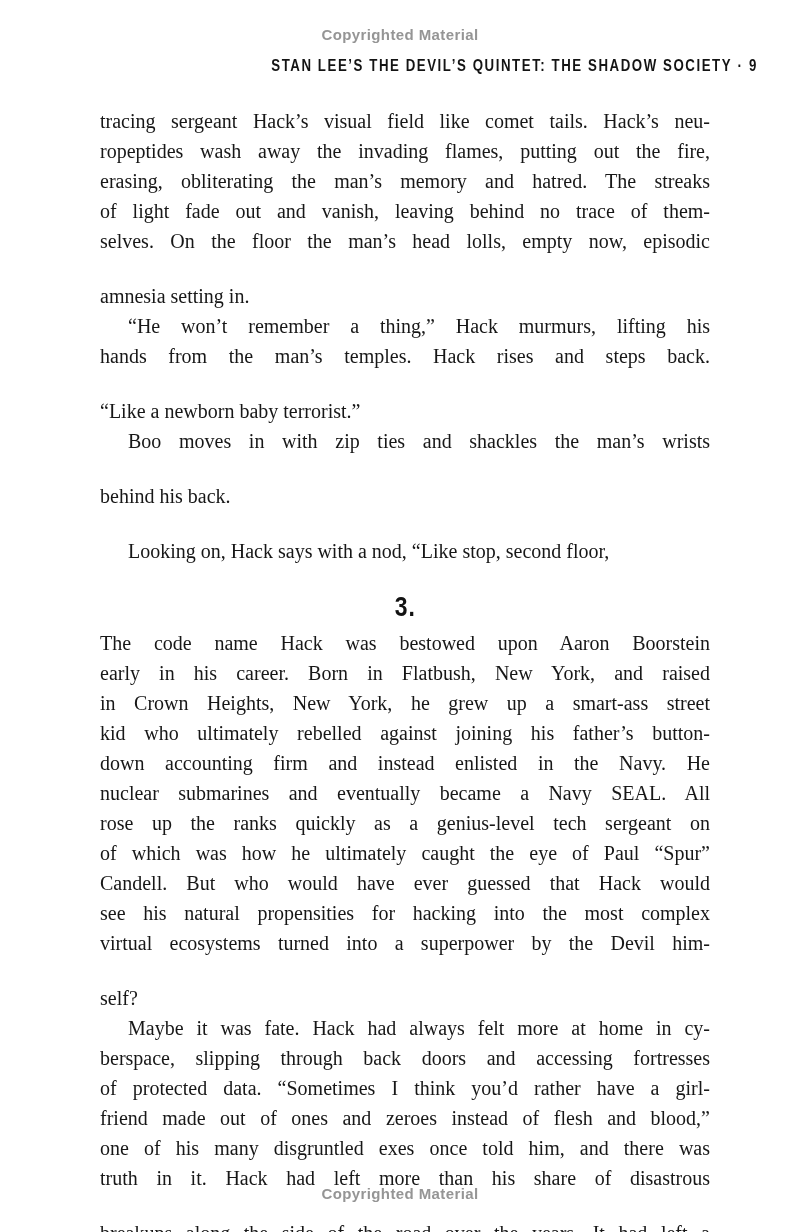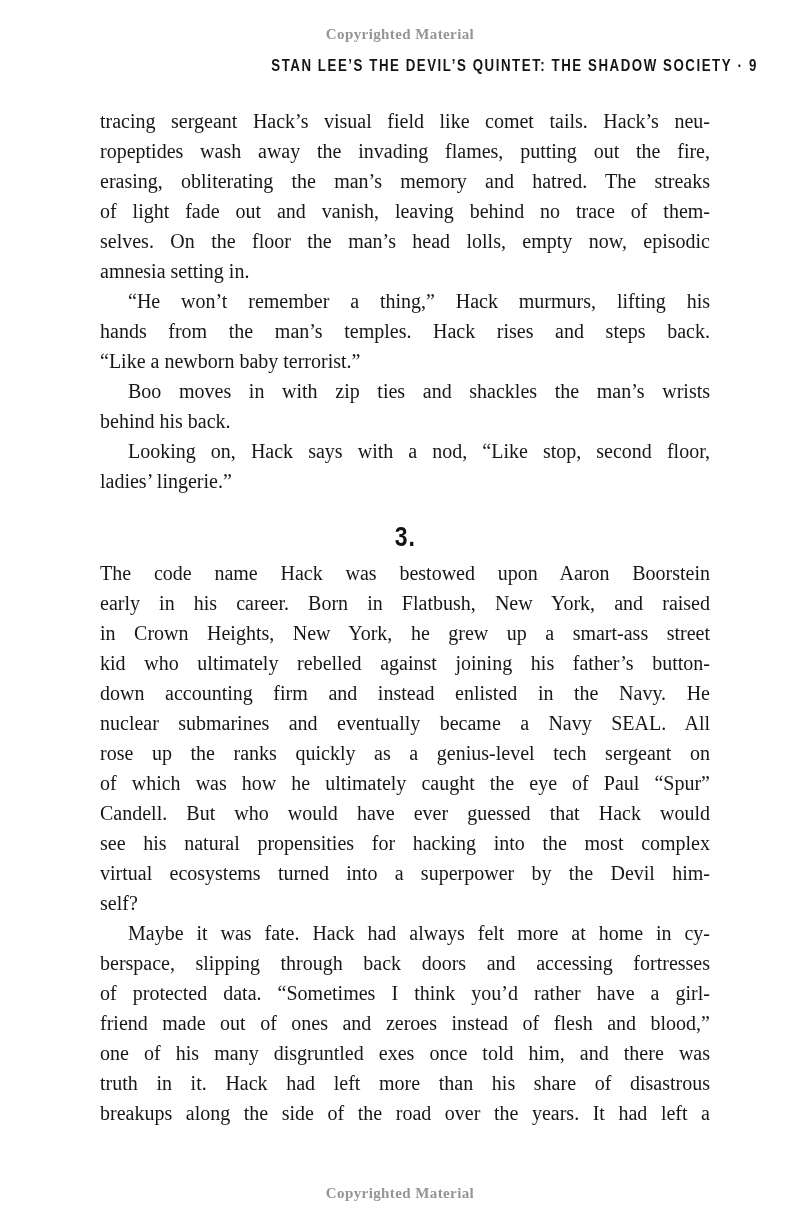--- a/index.html
+++ b/index.html
@@ -5,21 +5,21 @@
   html, body { margin: 0; padding: 0; }
   .page {
     position: relative;
     width: 800px;
     height: 1232px;
     background: #ffffff;
     overflow: hidden;
     font-family: "Liberation Serif", serif;
   }
   .copyright {
-    font-family: Liberation Serif, serif;
+    font-family: Liberation Sans, sans-serif;
     font-weight: 700;
     font-size: 15px;
     letter-spacing: 0.4px;
     color: #959595;
     text-align: center;
   }
   .copyright.top { padding-top: 26px; }
   .copyright.bottom { position: absolute; left: 0; right: 0; bottom: 30px; }
 
   .running-head {
@@ -46,21 +46,21 @@
     font-size: 20px;
     line-height: 30px;
     color: #171717;
   }
   .para .line {
     display: block;
     text-align: justify;
     text-align-last: justify;
     white-space: nowrap;
   }
-  .para .line:last-child { text-align-last: left; }
+  .para .line:last-child { text-align-last: left; margin-top: 25px; }
   .para.justify-last .line:last-child { text-align-last: justify; }
   .para.indent .line:first-child { text-indent: 28px; }
 
   .section-heading {
     margin: 26px 0 6px 0;
     text-align: center;
     font-family: "Liberation Sans", sans-serif;
     font-weight: 700;
     font-size: 27px;
     color: #121212;
@@ -99,21 +99,20 @@
         <span class="line">“Like a newborn baby terrorist.”</span>
       </div>
 
     <div class="para indent">
         <span class="line">Boo moves in with zip ties and shackles the man’s wrists</span>
         <span class="line">behind his back.</span>
       </div>
 
     <div class="para indent">
         <span class="line">Looking on, Hack says with a nod, “Like stop, second floor,</span>
-        <span class="line">ladies’ lingerie.”</span>
       </div>
 
     <div class="section-heading">
       <span class="sh-inner">3.</span>
     </div>
 
     <div class="para">
         <span class="line">The code name Hack was bestowed upon Aaron Boorstein</span>
         <span class="line">early in his career. Born in Flatbush, New York, and raised</span>
         <span class="line">in Crown Heights, New York, he grew up a smart-ass street</span>

